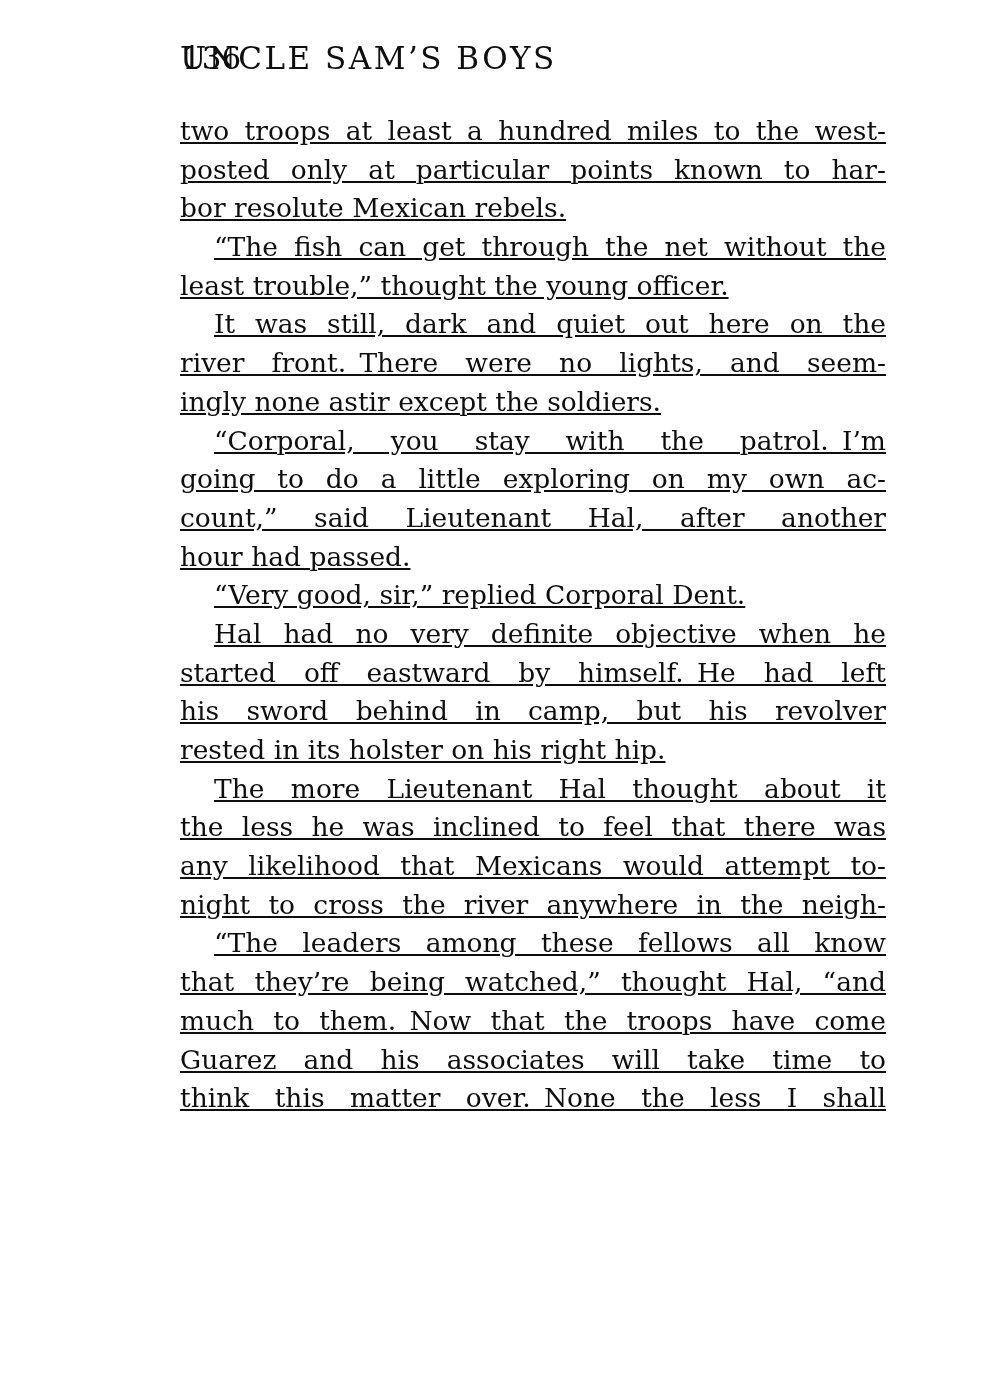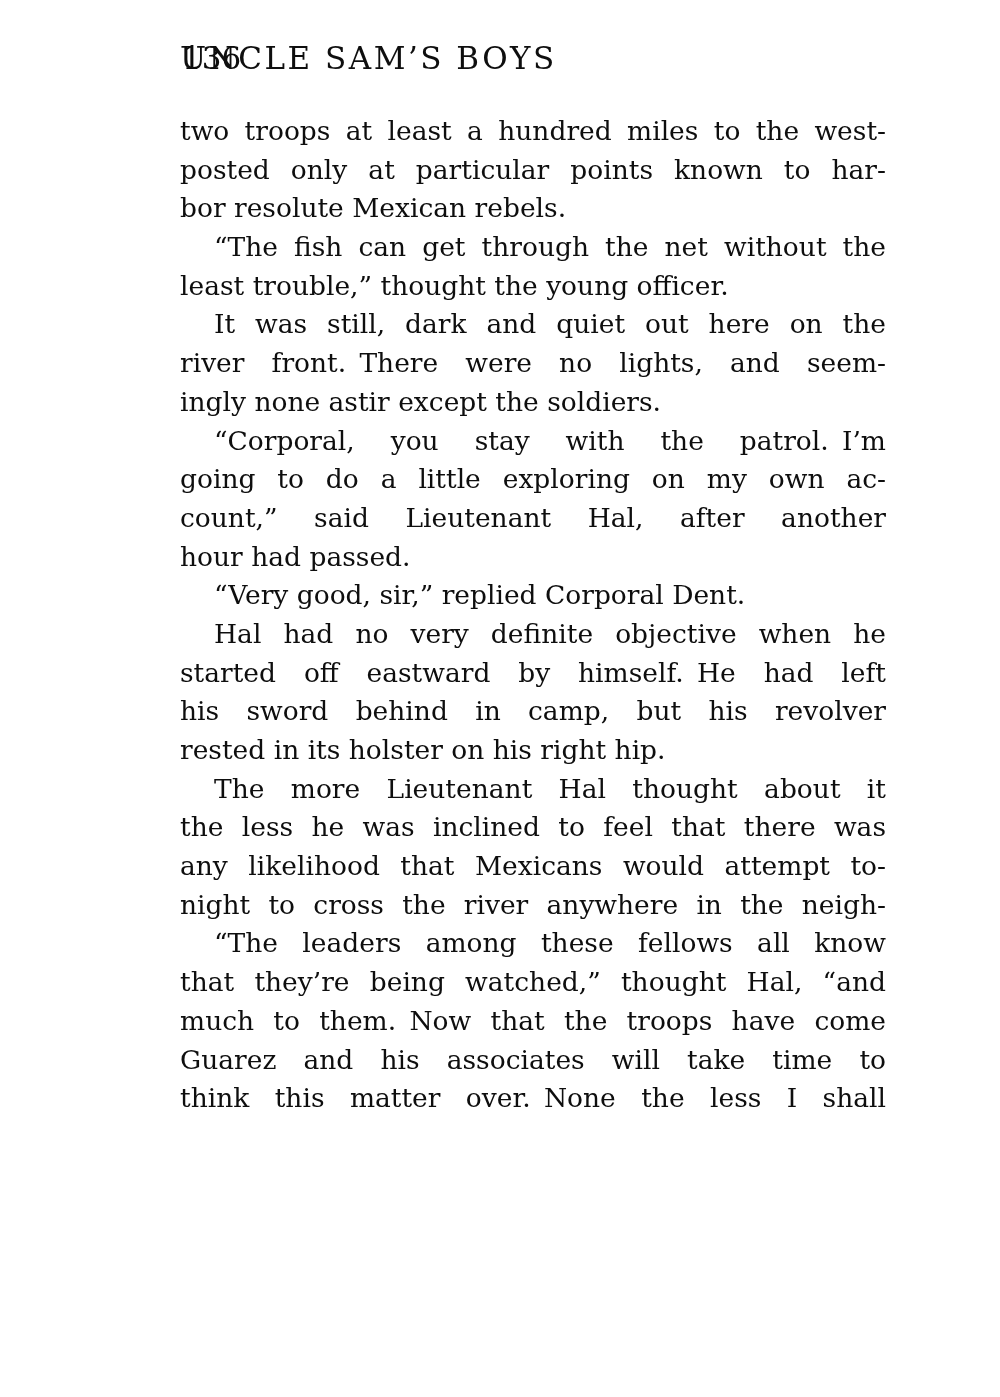--- a/index.html
+++ b/index.html
@@ -41,20 +41,21 @@
     width:706px;
     font-size:26.5px;
   }
   .line {
     height:38.7px;
     line-height:38.7px;
     text-align:justify;
     text-align-last:justify;
     overflow:hidden;
     white-space:nowrap;
+    text-decoration:underline;
   }
   .line.pe {
     text-align:right;
     text-align-last:left;
   }
   .line.ind { text-indent:34px; }
 </style>
 </head>
 <body>
 

